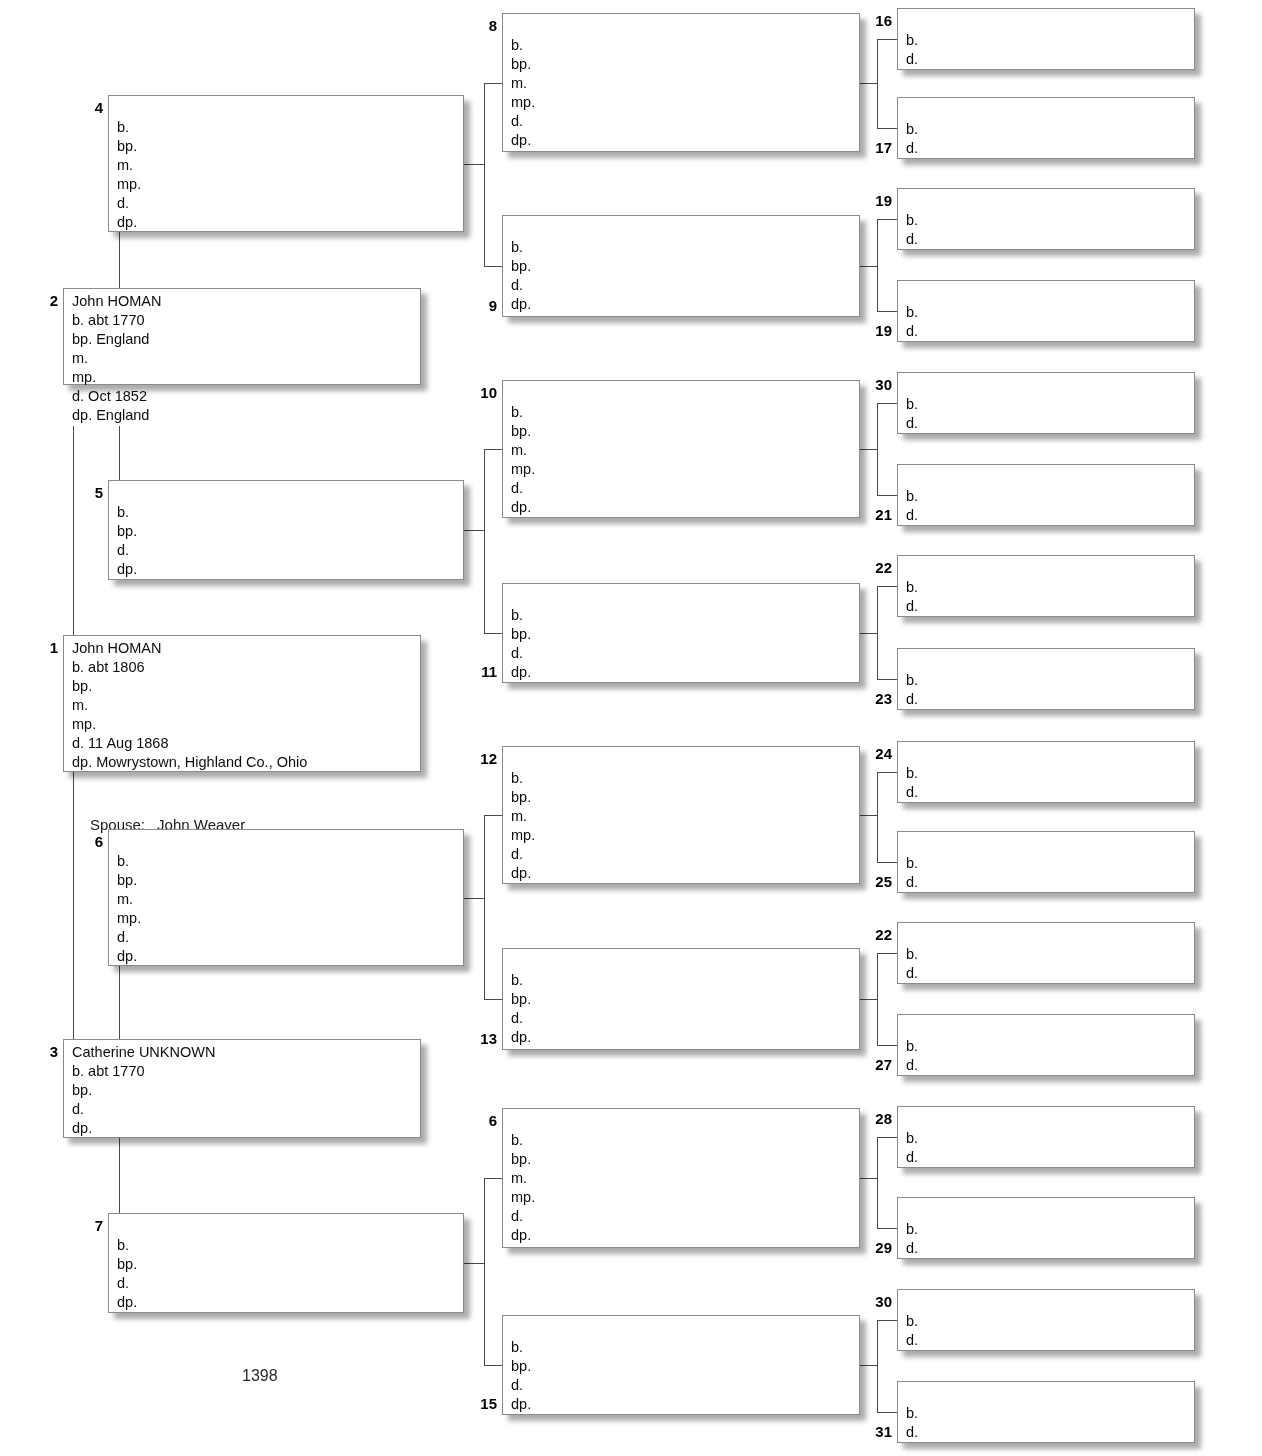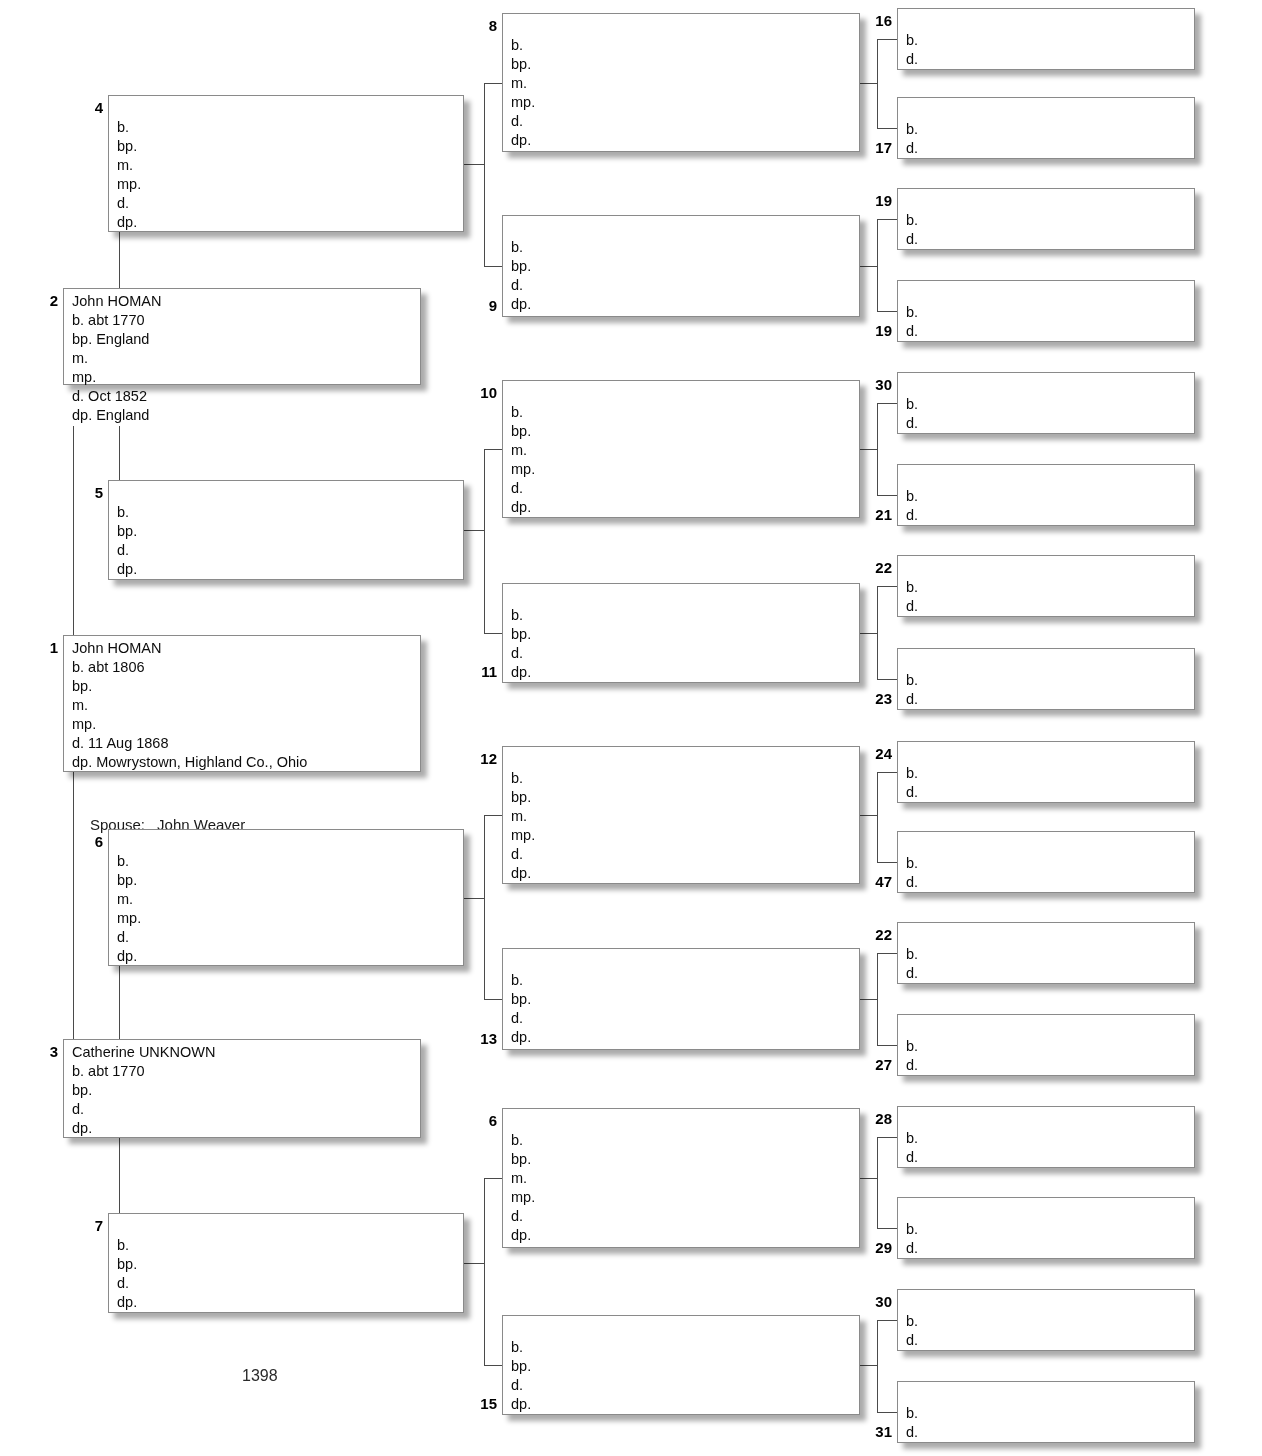--- a/index.html
+++ b/index.html
@@ -315,21 +315,21 @@
       <div class="bname"></div>
       <div class="bline">b.</div>
       <div class="bline">d.</div>
     </div>
     <div class="box-number" style="left: 856px; top: 744px;">24</div>
     <div class="pbox" style="left: 897px; top: 741px; width: 298px; height: 62px;">
       <div class="bname"></div>
       <div class="bline">b.</div>
       <div class="bline">d.</div>
     </div>
-    <div class="box-number" style="left: 856px; top: 872px;">47</div>
+    <div class="box-number" style="left: 856px; top: 872px;">25</div>
     <div class="pbox" style="left: 897px; top: 831px; width: 298px; height: 62px;">
       <div class="bname"></div>
       <div class="bline">b.</div>
       <div class="bline">d.</div>
     </div>
     <div class="box-number" style="left: 856px; top: 925px;">22</div>
     <div class="pbox" style="left: 897px; top: 922px; width: 298px; height: 62px;">
       <div class="bname"></div>
       <div class="bline">b.</div>
       <div class="bline">d.</div>

